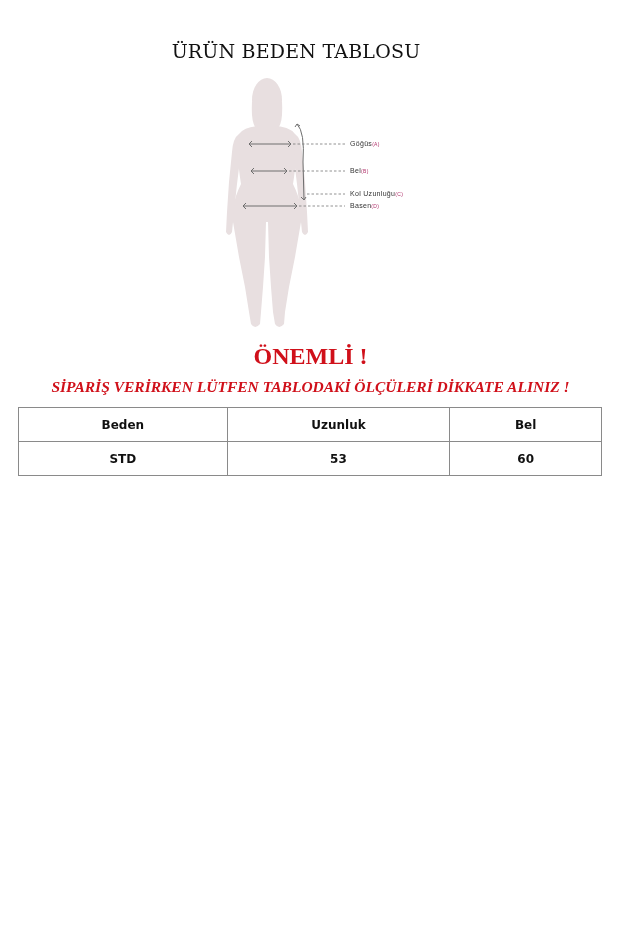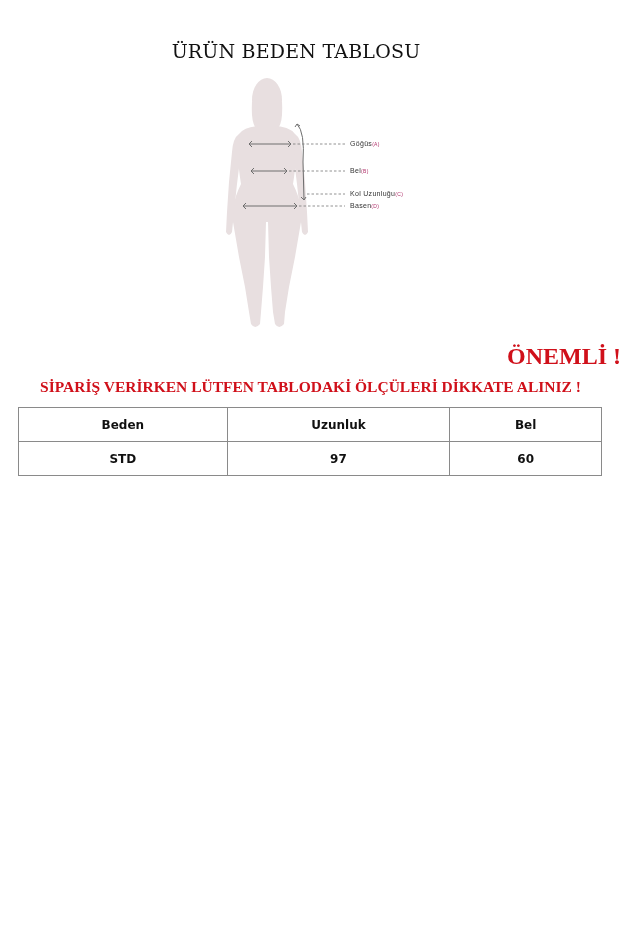--- a/index.html
+++ b/index.html
@@ -9,26 +9,26 @@
       font-family: "DejaVu Serif", serif; font-size: 19px; color: #111111; letter-spacing: 0.2px;
     }
     .figure { position: absolute; left: 225px; top: 72px; width: 200px; height: 265px; }
     .figure svg { width: 200px; height: 265px; display: block; }
     .fig-label {
       position: absolute; font-family: "Liberation Sans", sans-serif; font-size: 7px;
       color: #333333; white-space: nowrap; letter-spacing: 0.3px;
     }
     .fig-label .code { color: #b0306a; font-size: 5px; }
     .important {
-      position: absolute; left: 0; top: 343px; width: 621px; text-align: right;
+      position: absolute; left: 0; top: 343px; width: 621px; text-align: center;
       font-family: "Liberation Serif", serif; font-weight: bold; font-size: 24px; color: #d0101a;
     }
     .notice {
       position: absolute; left: 0; top: 378px; width: 621px; text-align: center;
-      font-family: "Liberation Serif", serif; font-weight: bold; font-size: 15.5px; color: #d0101a;
+      font-family: "Liberation Serif", serif; font-weight: bold; font-size: 15.5px; color: #d0101a; font-style: italic;
     }
     table.size-table {
       position: absolute; left: 18px; top: 407px; width: 584px;
       border-collapse: collapse; font-family: "DejaVu Sans", sans-serif; font-size: 12px; color: #111;
     }
     table.size-table th, table.size-table td {
       border: 1px solid #8a8a8a; text-align: center; height: 33px; padding: 0;
     }
     table.size-table th { font-weight: bold; }
     table.size-table td { font-weight: bold; }
@@ -103,17 +103,17 @@
   <thead>
     <tr>
       <th>Beden</th>
       <th>Uzunluk</th>
       <th>Bel</th>
     </tr>
   </thead>
   <tbody>
     <tr>
       <td>STD</td>
-      <td>97</td>
+      <td>53</td>
       <td>60</td>
     </tr>
   </tbody>
 </table>
 
 </body></html>

